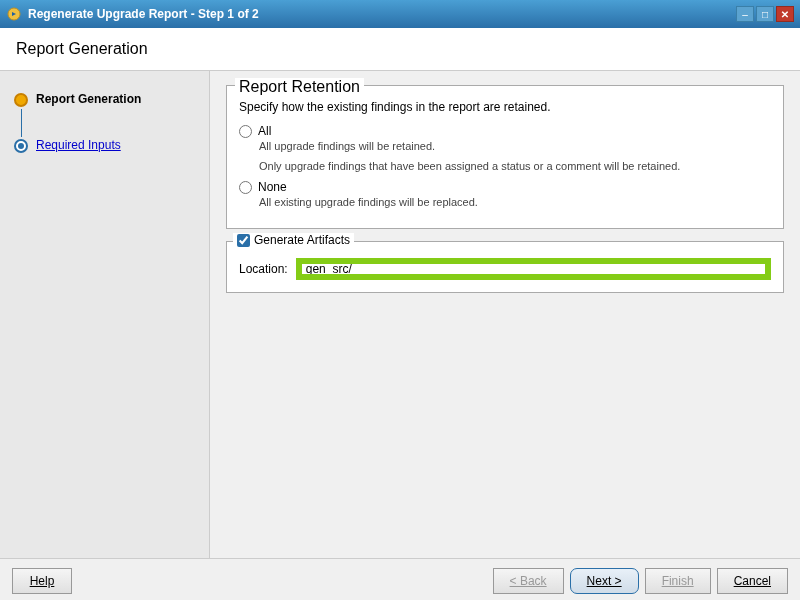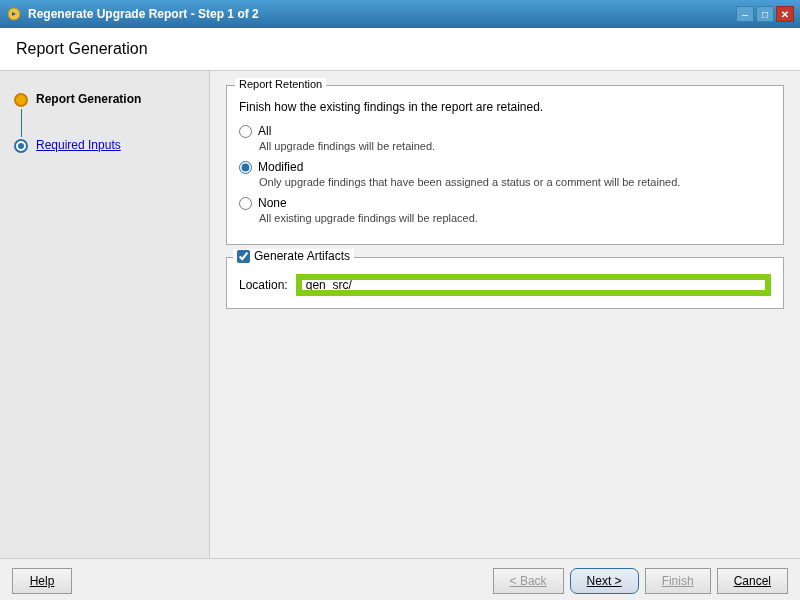--- a/index.html
+++ b/index.html
@@ -112,21 +112,21 @@
       margin-bottom: 12px;
       padding: 8px 12px 12px 12px;
       position: relative;
     }
     .group-box-legend {
       position: absolute;
       top: -8px;
       left: 8px;
       background: white;
       padding: 0 4px;
-      font-size: 11px;
+      font-size: 16px;
       font-weight: normal;
       color: #000;
     }
     .group-box-content {
       margin-top: 6px;
     }
     .group-desc {
       margin-bottom: 10px;
       color: #000;
     }
@@ -302,35 +302,31 @@
         </div>
 
       </div>
     </div>
 
     <div class="main-panel">
 
       <div class="group-box">
         <span class="group-box-legend">Report Retention</span>
         <div class="group-box-content">
-          <p class="group-desc">Finish how the existing findings in the report are retained.</p>
+          <p class="group-desc">Specify how the existing findings in the report are retained.</p>
 
           <div class="radio-option">
             <div class="radio-label-row">
               <input type="radio" name="retention" id="radio-all" style="">
               <label for="radio-all">All</label>
             </div>
             <div class="radio-desc">All upgrade findings will be retained.</div>
           </div>
 
           <div class="radio-option">
-            <div class="radio-label-row">
-              <input type="radio" name="retention" id="radio-modified" checked="" style="">
-              <label for="radio-modified">Modified</label>
-            </div>
             <div class="radio-desc">Only upgrade findings that have been assigned a status or a comment will be retained.</div>
           </div>
 
           <div class="radio-option">
             <div class="radio-label-row">
               <input type="radio" name="retention" id="radio-none" style="">
               <label for="radio-none">None</label>
             </div>
             <div class="radio-desc">All existing upgrade findings will be replaced.</div>
           </div>

